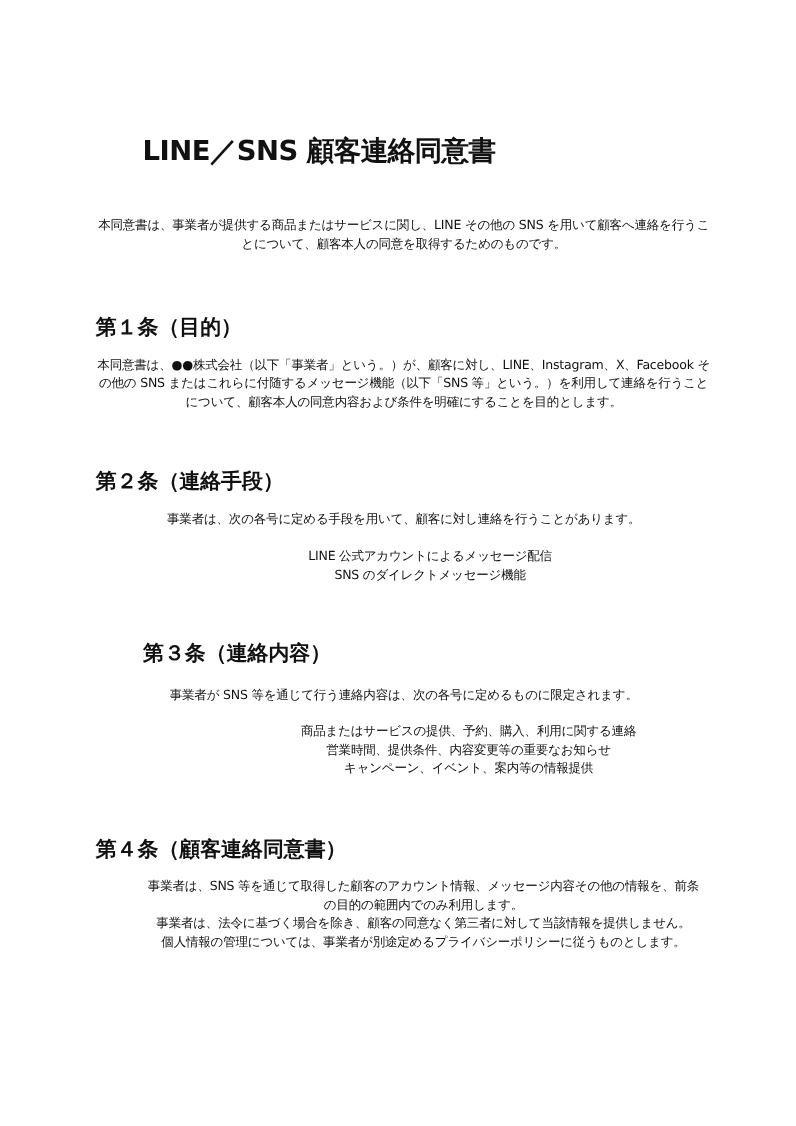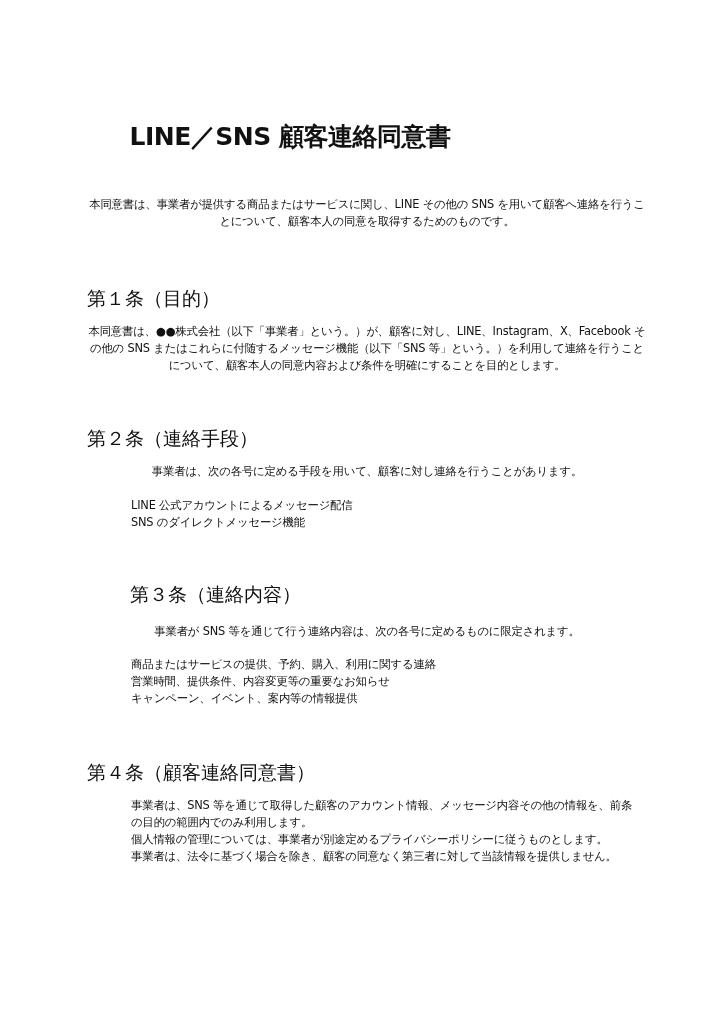--- a/index.html
+++ b/index.html
@@ -38,37 +38,37 @@
       font-size: 11.4px;
       line-height: 17px;
       margin: 0;
       letter-spacing: -0.2px;
       text-align: center;
     }
     .heading {
       position: absolute;
       left: 87px;
       font-size: 19px;
-      font-weight: normal;
+      font-weight: bold;
       line-height: 28px;
       margin: 0;
       letter-spacing: 0px;
     }
     .list {
       position: absolute;
       left: 131px;
       width: 520px;
       list-style: none;
       margin: 0;
       padding: 0;
       font-size: 11.4px;
       line-height: 17px;
       letter-spacing: -0.2px;
     }
-    .list li { margin: 0; padding: 0; }
+    .list li { margin: 0; padding: 0; text-align: center; }
     .list.wrap { width: 508px; }
   </style>
 </head>
 <body>
 
 <div class="page">
 
   <h1 class="title">LINE／SNS 顧客連絡同意書</h1>
 
   <p class="para" style="top:196px;">本同意書は、事業者が提供する商品またはサービスに関し、LINE その他の SNS を用いて顧客へ連絡を行うことについて、顧客本人の同意を取得するためのものです。</p>
@@ -78,26 +78,26 @@
 
   <h2 class="heading" style="top:424px;">第２条（連絡手段）</h2>
   <p class="para" style="top:463px;">事業者は、次の各号に定める手段を用いて、顧客に対し連絡を行うことがあります。</p>
   <ul class="list" style="top:497px;">
     <li>LINE 公式アカウントによるメッセージ配信</li>
     <li>SNS のダイレクトメッセージ機能</li>
   </ul>
 
   <h2 class="heading" style="top:580px;margin-left:43px;">第３条（連絡内容）</h2>
   <p class="para" style="top:623px;">事業者が SNS 等を通じて行う連絡内容は、次の各号に定めるものに限定されます。</p>
-  <ul class="list" style="top:656px;">
+  <ul class="list" style="top:656px;margin-left:35px;">
     <li>商品またはサービスの提供、予約、購入、利用に関する連絡</li>
     <li>営業時間、提供条件、内容変更等の重要なお知らせ</li>
     <li>キャンペーン、イベント、案内等の情報提供</li>
   </ul>
 
   <h2 class="heading" style="top:758px;">第４条（顧客連絡同意書）</h2>
   <ul class="list wrap" style="top:797px;">
     <li>事業者は、SNS 等を通じて取得した顧客のアカウント情報、メッセージ内容その他の情報を、前条の目的の範囲内でのみ利用します。</li>
+    <li>事業者は、法令に基づく場合を除き、顧客の同意なく第三者に対して当該情報を提供しません。</li>
     <li>個人情報の管理については、事業者が別途定めるプライバシーポリシーに従うものとします。</li>
-    <li>事業者は、法令に基づく場合を除き、顧客の同意なく第三者に対して当該情報を提供しません。</li>
   </ul>
 
 </div>
 
 </body></html>

